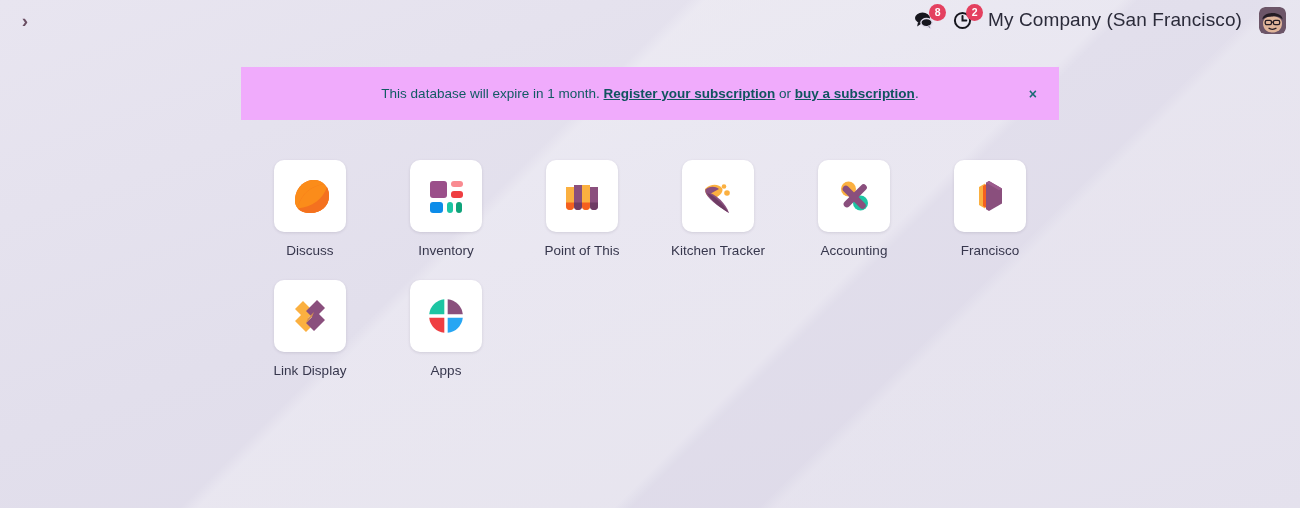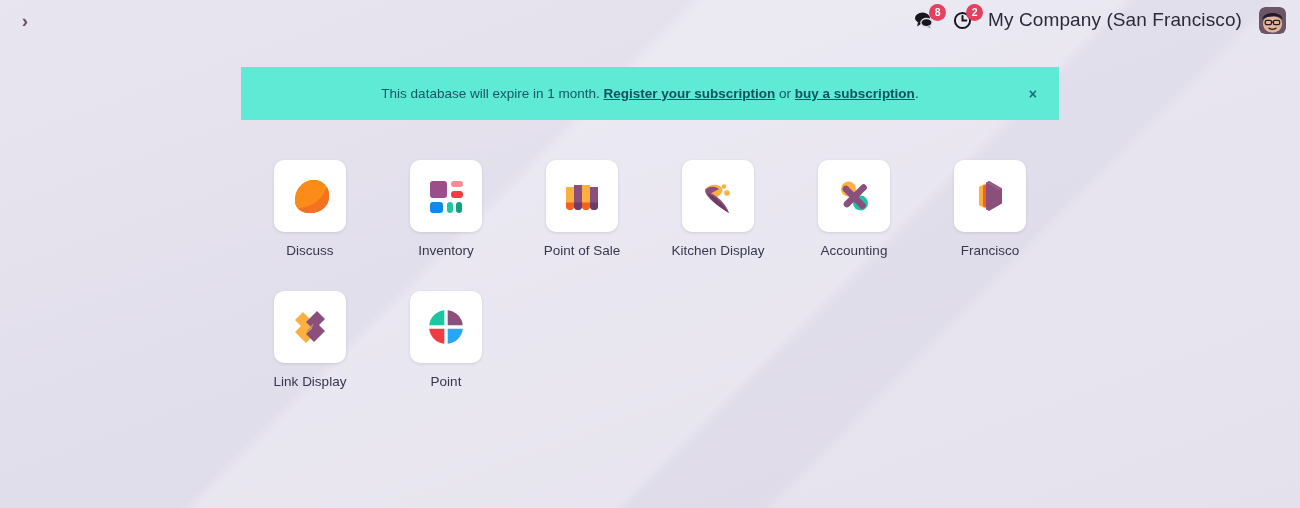--- a/index.html
+++ b/index.html
@@ -111,21 +111,21 @@
   }
   .avatar svg { display: block; }
 
   
   .banner {
     position: absolute;
     top: 67px;
     left: 241px;
     width: 818px;
     height: 53px;
-    background: #5eead4;
+    background: #f0abfc;
     display: flex;
     align-items: center;
     justify-content: center;
     z-index: 4;
   }
   .banner-text {
     font-size: 13.5px;
     color: #125a63;
     text-align: center;
   }
@@ -154,21 +154,21 @@
     position: absolute;
     top: 160px;
     left: 0; right: 0;
     display: flex;
     justify-content: center;
     z-index: 3;
   }
   .apps-grid {
     display: grid;
     grid-template-columns: repeat(6, 136px);
-    row-gap: 33px;
+    row-gap: 22px;
     width: 816px;
   }
   .app-item {
     display: flex;
     flex-direction: column;
     align-items: center;
     cursor: pointer;
     text-decoration: none;
   }
   .app-tile {
@@ -292,37 +292,37 @@
             <path d="M9 31.5 h8 v3.5 a4 4 0 0 1 -8 0 Z" fill="#f4601f"></path>
             <path d="M17 14 h8 v21 a4 4 0 0 1 -8 0 Z" fill="#8a4f7d"></path>
             <path d="M17 31.5 h8 v3.5 a4 4 0 0 1 -8 0 Z" fill="#6e3c64"></path>
             <path d="M25 14 h8 v21 a4 4 0 0 1 -8 0 Z" fill="#fbb040"></path>
             <path d="M25 31.5 h8 v3.5 a4 4 0 0 1 -8 0 Z" fill="#f4601f"></path>
             <path d="M33 16 h8 v19 a4 4 0 0 1 -8 0 Z" fill="#8a4f7d"></path>
             <path d="M33 31.5 h8 v3.5 a4 4 0 0 1 -8 0 Z" fill="#6e3c64"></path>
           </svg>
         </span>
       </div>
-      <div class="app-label">Point of Sale</div>
+      <div class="app-label">Point of This</div>
     </div>
 
     <div class="app-item">
       <div class="app-tile">
         <span>
           <svg width="50" height="50" viewBox="0 0 50 50">
             <path d="M12 18 C18 12 26 13 29 17 C31 20 27 25 22 27 C17 29 12 24 12 18 Z" fill="#fbb040"></path>
             <path d="M12 19 C16 15 22 15 26 18 L15 24 Z" fill="#8a4f7d"></path>
             <path d="M12 20 C14 27 24 35 36 42 C33 33 24 23 12 20 Z" fill="#8a4f7d"></path>
             <path d="M14 22 C18 29 26 36 36 42 C29 32 22 25 14 22 Z" fill="#6e3c64"></path>
             <circle cx="31" cy="15.5" r="2.3" fill="#fbb040"></circle>
             <circle cx="34" cy="22" r="2.8" fill="#fbb040"></circle>
           </svg>
         </span>
       </div>
-      <div class="app-label">Kitchen Display</div>
+      <div class="app-label">Kitchen Tracker</div>
     </div>
 
     <div class="app-item">
       <div class="app-tile">
         <span>
           <svg width="50" height="50" viewBox="0 0 50 50">
             <circle cx="19.5" cy="18" r="7.5" fill="#fbb040"></circle>
             <circle cx="31.5" cy="32" r="7.5" fill="#1dc5a3"></circle>
             <rect x="11" y="22.5" width="30" height="6.5" rx="3.2" transform="rotate(-45 25 25)" fill="#8a4f7d"></rect>
             <rect x="11" y="22.5" width="30" height="6.5" rx="3.2" transform="rotate(45 25 25)" fill="#8a4f7d"></rect>
@@ -363,18 +363,18 @@
       <div class="app-tile">
         <span>
           <svg width="50" height="50" viewBox="0 0 50 50">
             <path d="M23.3 8.2 A17 17 0 0 0 8.2 23.3 H23.3 Z" fill="#1dc5a3"></path>
             <path d="M26.7 8.2 A17 17 0 0 1 41.8 23.3 H26.7 Z" fill="#8a4f7d"></path>
             <path d="M23.3 26.7 H8.2 A17 17 0 0 0 23.3 41.8 Z" fill="#ef3e42"></path>
             <path d="M26.7 26.7 H41.8 A17 17 0 0 1 26.7 41.8 Z" fill="#27a6f3"></path>
           </svg>
         </span>
       </div>
-      <div class="app-label">Point</div>
+      <div class="app-label">Apps</div>
     </div>
 
 
   </div>
 </div>
 
 </body></html>

